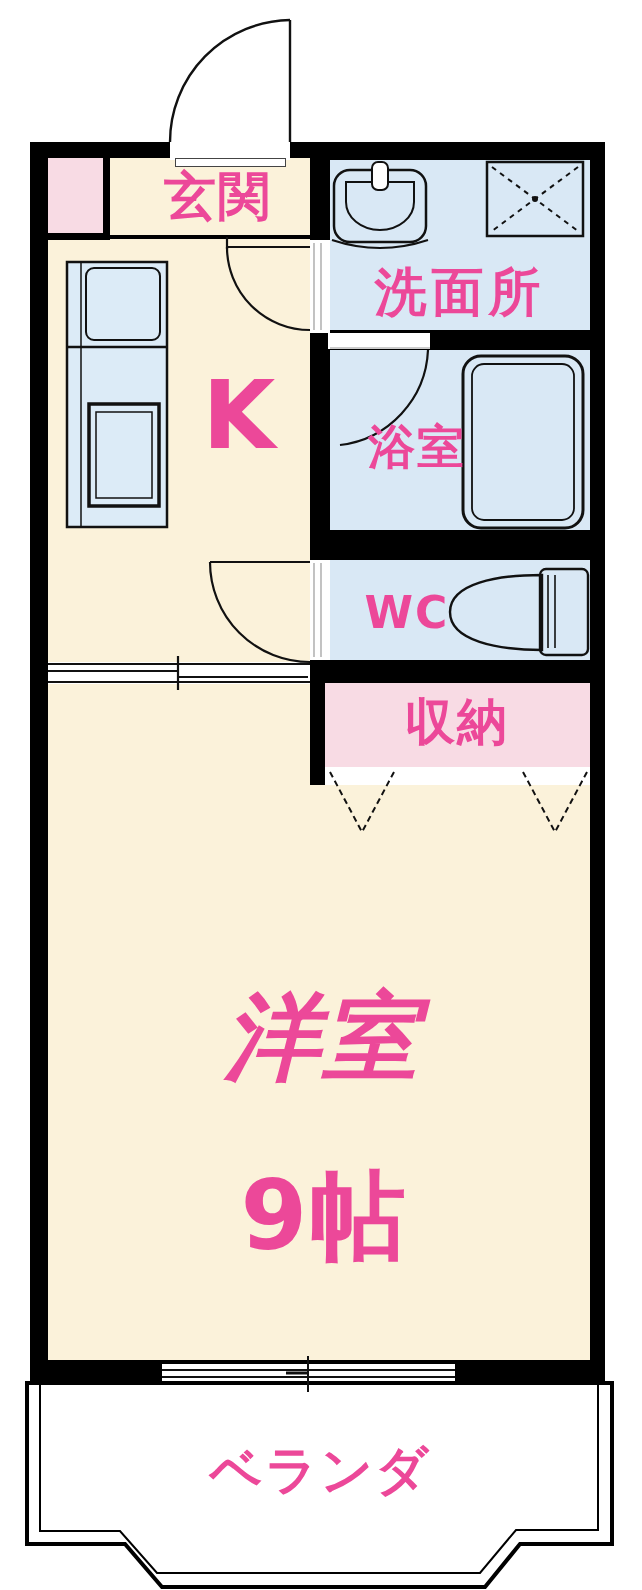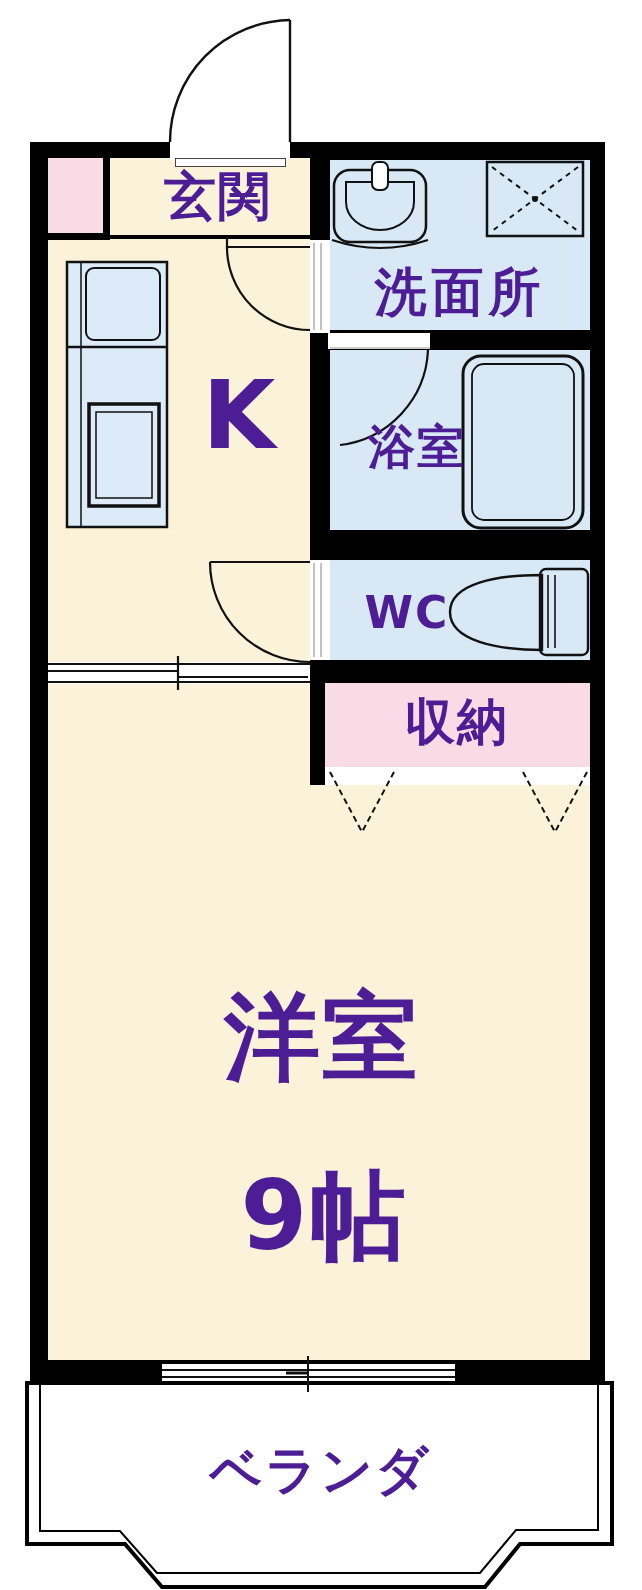--- a/index.html
+++ b/index.html
@@ -8,21 +8,21 @@
     font-family:"DejaVu Sans","Liberation Sans",sans-serif;
   }
   .abs{position:absolute;}
   .wall{background:var(--color-wall,#000);}
   .cream{background:var(--color-room,#fbf2da);}
   .blue{background:var(--color-water,#d9e8f5);}
   .pink{background:var(--color-storage,#f8dbe4);}
   .white{background:#ffffff;}
   .label{
     position:absolute;transform:translate(-50%,-50%);
-    color:#4c1d95;font-weight:bold;white-space:nowrap;line-height:1;
+    color:#ec4899;font-weight:bold;white-space:nowrap;line-height:1;
     letter-spacing:2px;
   }
   svg.overlay{position:absolute;left:0;top:0;pointer-events:none;}
 </style>
 </head>
 <body>
 
 <div id="canvas">
 
   <div class="abs wall" style="left:30px;top:142px;width:575px;height:1241px;"></div>
@@ -141,17 +141,17 @@
       <line x1="286" y1="1373" x2="308" y2="1373" stroke-width="3"></line>
     </g>
   </svg>
 
   <div class="label" style="left:218px;top:196px;font-size:52px;">玄関</div>
   <div class="label" style="left:460px;top:292px;font-size:52px;letter-spacing:5px;">洗面所</div>
   <div class="label" style="left:240px;top:416px;font-size:94px;font-weight:600;">K</div>
   <div class="label" style="left:393px;top:446px;font-size:47px;margin-left:24px;">浴室</div>
   <div class="label" style="left:407px;top:613px;font-size:44px;font-weight:700;">WC</div>
   <div class="label" style="left:457px;top:722px;font-size:50px;">収納</div>
-  <div class="label" style="left:322px;top:1037px;font-size:96px;">洋室</div>
+  <div class="label" style="left:322px;top:1037px;font-size:96px;font-style:italic;">洋室</div>
   <div class="label" style="left:324px;top:1216px;font-size:96px;">9帖</div>
   <div class="label" style="left:320px;top:1470px;font-size:52px;">ベランダ</div>
 
 </div>
 
 </body></html>

